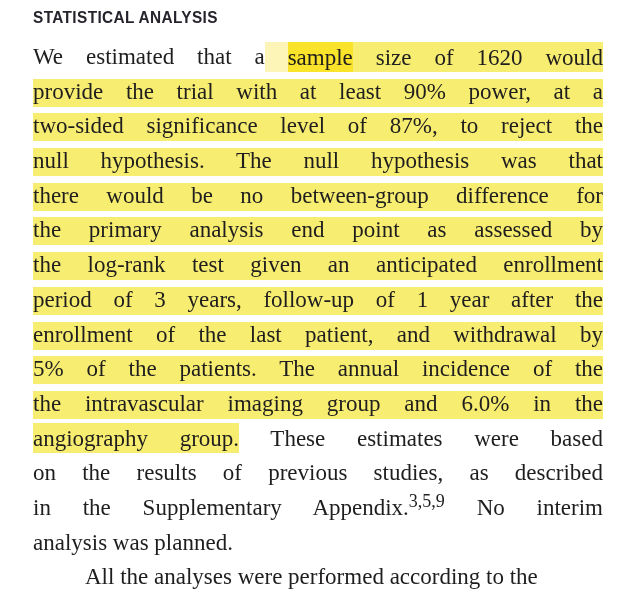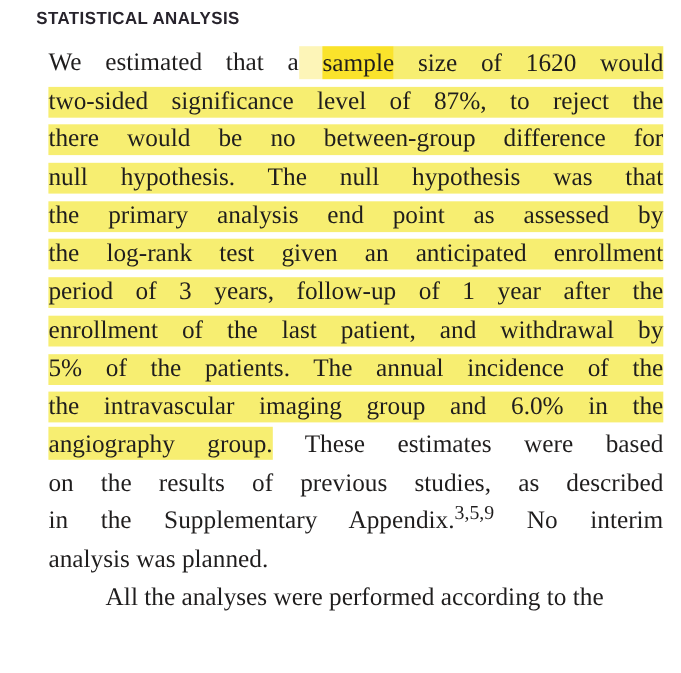--- a/index.html
+++ b/index.html
@@ -28,21 +28,20 @@
     width: 570px;
     color: #1f1d1d;
     font-size: 23px;
   }
   .tline {
     height: 34.7px;
     line-height: 34.7px;
     white-space: nowrap;
     text-align: justify;
     text-align-last: justify;
-    margin-left: 11px;
   }
   .tline.noj {
     text-align: right;
     text-align-last: left;
   }
   .tline.band-full {
     background-image: linear-gradient(var(--hl-light), var(--hl-light));
     background-repeat: no-repeat;
     background-size: 100% 28px;
     background-position: 0 4px;
@@ -58,23 +57,24 @@
     top: -8px;
   }
 </style>
 </head>
 <body style="--hl-light: #f7ee71; --hl-bright: #fae32b; --hl-pale: #fdf5b8; background: rgb(255, 255, 255);">
 
 <div class="section-heading" style="color: rgb(39, 35, 44);">STATISTICAL ANALYSIS</div>
 
 <div class="text-column" style="color: rgb(31, 29, 29);">
     <div class="tline"><span>We estimated that a</span><span class="hl-pale"> </span><span class="hl-bright">sample</span><span class="hl-light"> size of 1620 would</span></div>
+    <div class="tline band-full"><span>provide the trial with at least 90% power, at a</span></div>
     <div class="tline band-full"><span>two-sided significance level of 87%, to reject the</span></div>
+    <div class="tline band-full"><span>null hypothesis. The null hypothesis was that</span></div>
     <div class="tline band-full"><span>there would be no between-group difference for</span></div>
-    <div class="tline band-full"><span>null hypothesis. The null hypothesis was that</span></div>
     <div class="tline band-full"><span>the primary analysis end point as assessed by</span></div>
     <div class="tline band-full"><span>the log-rank test given an anticipated enrollment</span></div>
     <div class="tline band-full"><span>period of 3 years, follow-up of 1 year after the</span></div>
     <div class="tline band-full"><span>enrollment of the last patient, and withdrawal by</span></div>
     <div class="tline band-full"><span>5% of the patients. The annual incidence of the</span></div>
     <div class="tline band-full"><span>the intravascular imaging group and 6.0% in the</span></div>
     <div class="tline"><span class="hl-light">angiography group.</span><span> These estimates were based</span></div>
     <div class="tline"><span>on the results of previous studies, as described</span></div>
     <div class="tline"><span>in the Supplementary Appendix.</span><sup class="ref">3,5,9</sup><span> No interim</span></div>
     <div class="tline noj"><span>analysis was planned.</span></div>

